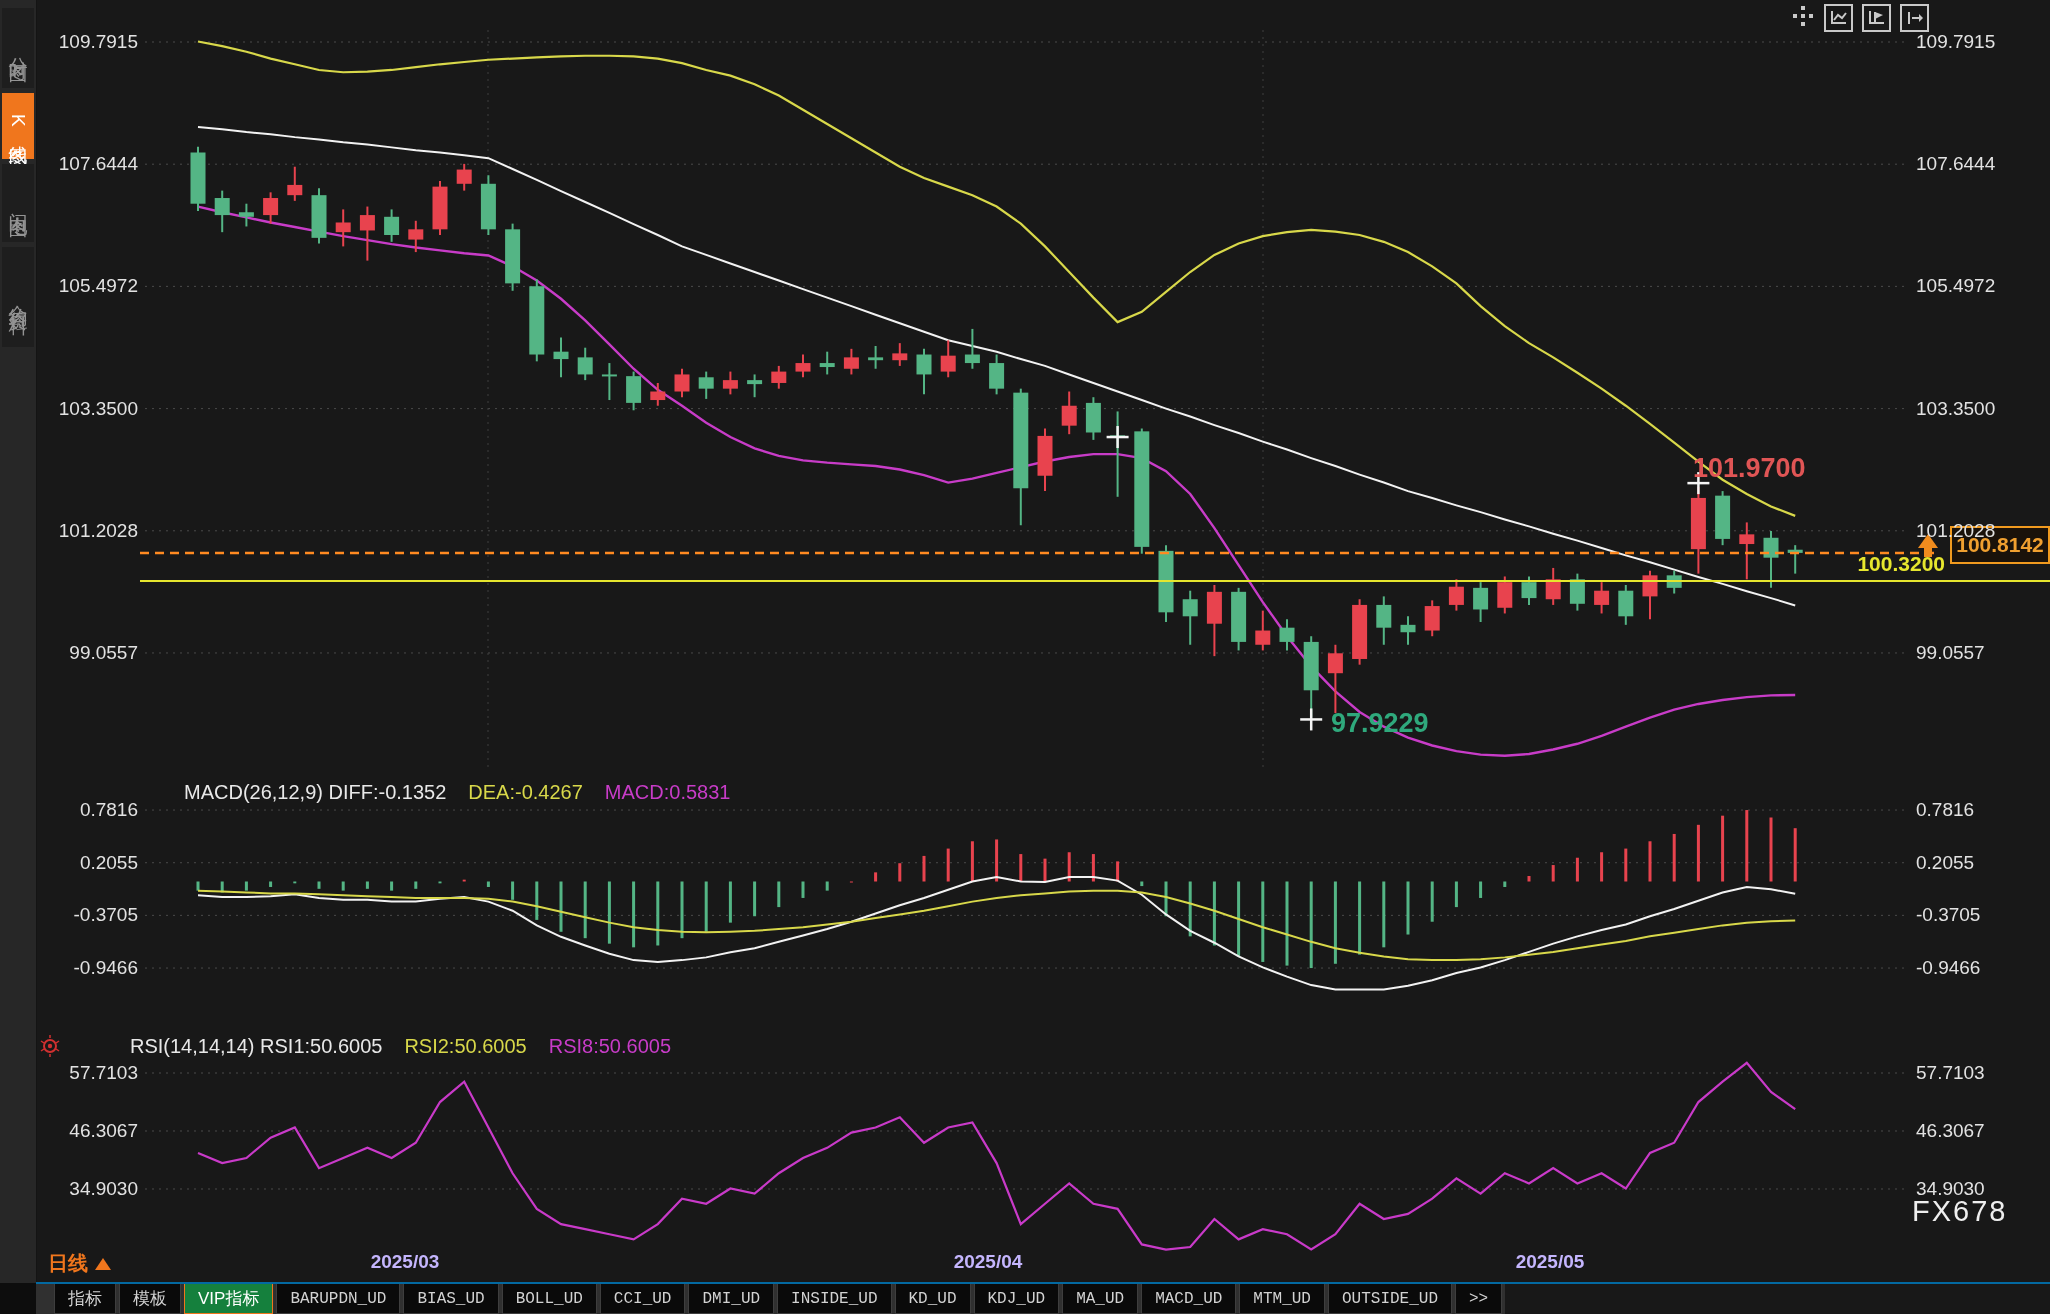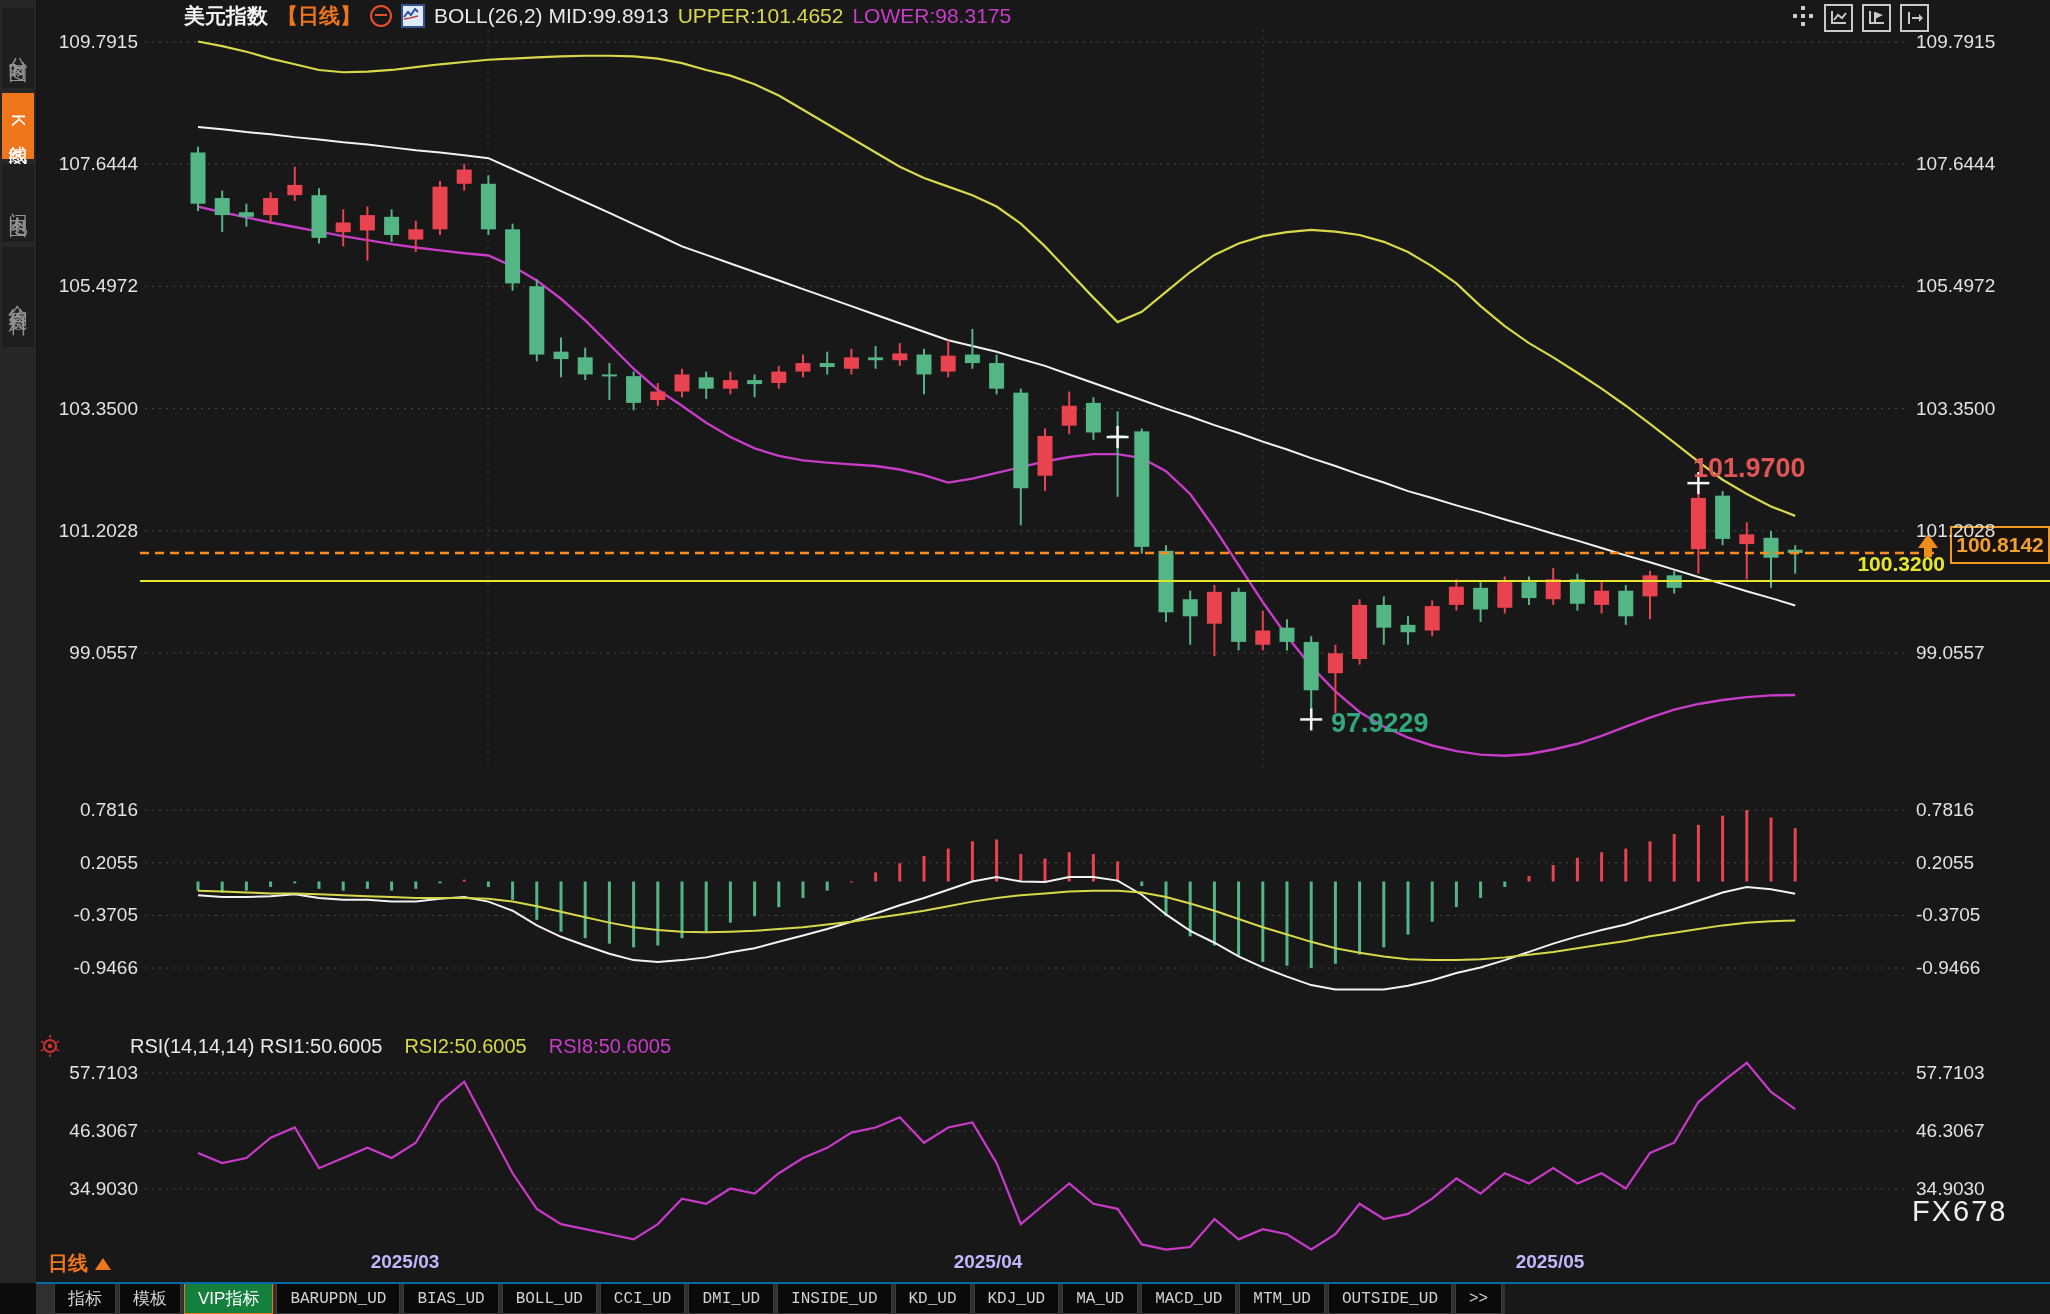--- a/index.html
+++ b/index.html
@@ -306,34 +306,20 @@
       <span style="writing-mode:vertical-lr;letter-spacing:4px;">K线图</span>
     </div>
     <div class="side-item" style="top:164px;height:78px;">
       <span style="writing-mode:vertical-lr;letter-spacing:4px;">闪电图</span>
     </div>
     <div class="side-item" style="top:247px;height:100px;">
       <span style="writing-mode:vertical-lr;letter-spacing:4px;">合约资料</span>
     </div>
   </div>
 
-  <div class="hdr">
-    <span class="sym">美元指数</span>
-    <span class="per">【日线】</span>
-    <span class="circ-icon"></span>
-    <span class="chart-icon">
-      <svg width="16" height="16" viewBox="0 0 16 16" style="position:absolute;left:0;top:0;">
-        <polyline points="1,11 5,6 8,9 12,3 15,6" fill="none" stroke="#2c4fa0" stroke-width="2"></polyline>
-        <polyline points="1,13 7,12 15,10" fill="none" stroke="#c04040" stroke-width="1.5"></polyline>
-      </svg>
-    </span>
-    <span class="boll">BOLL(26,2) MID:99.8913</span>
-    <span class="up">UPPER:101.4652</span>
-    <span class="low">LOWER:98.3175</span>
-  </div>
 
   <div class="toolbar">
     <div class="tool">
       <svg width="22" height="22" viewBox="0 0 22 22">
         <g fill="#c9c9c9">
           <rect x="9" y="1" width="4" height="4"></rect>
             <rect x="9" y="9" width="4" height="4"></rect>
           <rect x="9" y="17" width="4" height="4"></rect>
             <rect x="1" y="9" width="4" height="4"></rect>
           <rect x="17" y="9" width="4" height="4"></rect>
@@ -355,20 +341,25 @@
     </div>
     <div class="tool boxed">
       <svg width="18" height="16" viewBox="0 0 18 16">
         <line x1="3" y1="2" x2="3" y2="14" stroke="#c9c9c9" stroke-width="2"></line>
         <line x1="6" y1="8" x2="15" y2="8" stroke="#c9c9c9" stroke-width="2"></line>
         <polygon points="15,4 15,12 19,8" fill="#c9c9c9" transform="translate(-2,0)"></polygon>
       </svg>
     </div>
   </div>
 
+  <div class="macd-hdr">
+    <span class="wht">MACD(26,12,9) DIFF:-0.1352</span>
+    <span class="yel">DEA:-0.4267</span>
+    <span class="mag">MACD:0.5831</span>
+  </div>
 
   <div class="rsi-dot">
     <svg width="24" height="24" viewBox="0 0 24 24">
       <circle cx="12" cy="12" r="6" fill="none" stroke="#d03030" stroke-width="2"></circle>
       <circle cx="12" cy="12" r="2.2" fill="#d03030"></circle>
       <g stroke="#d03030" stroke-width="1.5">
         <line x1="12" y1="1" x2="12" y2="4"></line>
           <line x1="12" y1="20" x2="12" y2="23"></line>
         <line x1="3" y1="7" x2="6" y2="9"></line>
           <line x1="18" y1="15" x2="21" y2="17"></line>

